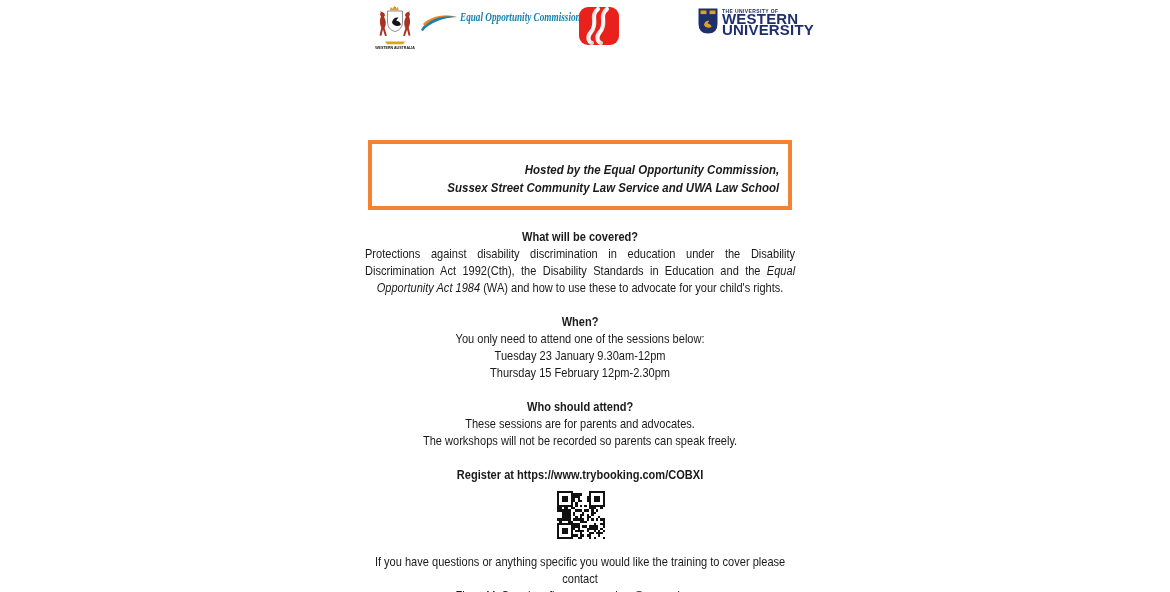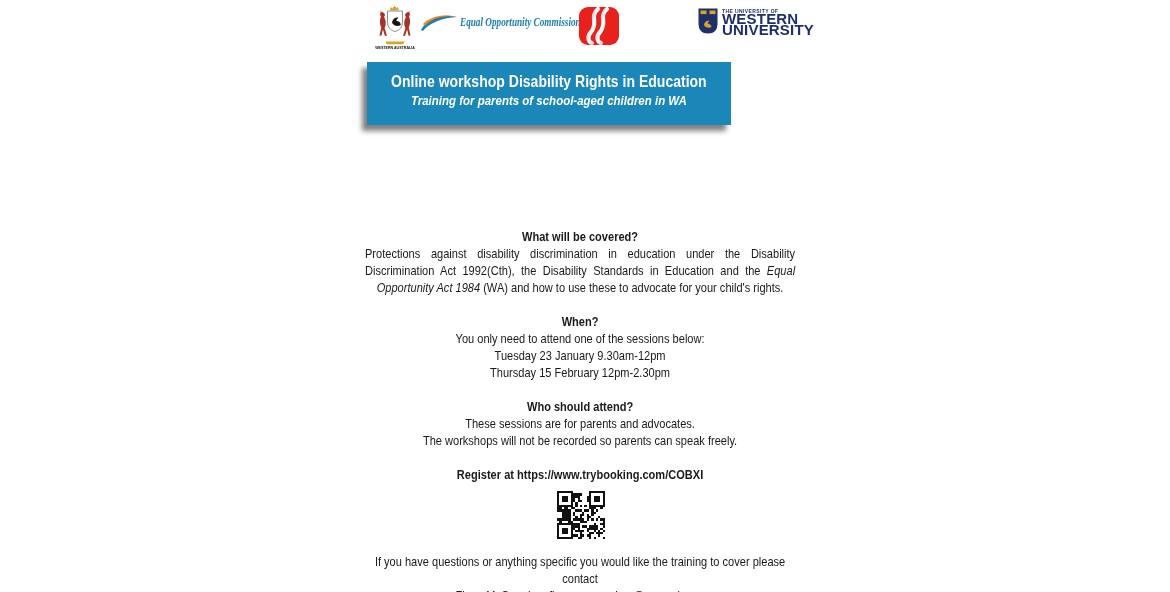--- a/index.html
+++ b/index.html
@@ -5,21 +5,21 @@
   html,body { margin:0; padding:0; background:#ffffff; }
   #page {
     position:relative; width:1170px; height:592px; margin:0 auto;
     background:#ffffff; overflow:hidden;
     font-family:"Liberation Sans", sans-serif; color:#1a1a1a;
   }
   .narrow { transform:scaleX(0.85); transform-origin:0 0; }
 
   
   .wa-logo  { position:absolute; left:372px; top:3px; width:46px; height:48px; }
-  .eoc-logo { position:absolute; left:420px; top:11px; display:flex; align-items:center; }
+  .eoc-logo { position:absolute; left:420px; top:11px; display:flex; }
   .eoc-label {
     font-family:"Liberation Serif", serif; font-style:italic; font-weight:bold;
     color:#1a7fae; font-size:11.5px; white-space:nowrap;
     transform:scaleX(0.8); transform-origin:0 50%; margin-left:2px;
   }
   .ss-logo  { position:absolute; left:578px; top:6px; width:42px; height:40px; }
   .uwa-logo { position:absolute; left:697px; top:7px; display:flex; align-items:flex-start; }
   .uwa-text { color:#1e2f6d; margin-left:3px; padding-top:1px; }
   .uwa-small{ font-size:5px; font-weight:bold; letter-spacing:0.4px; line-height:6px; }
   .uwa-big  { font-size:15px; font-weight:bold; letter-spacing:0.2px; line-height:10.5px; }
@@ -117,27 +117,27 @@
       <path d="M12.5,3.5 h6 v3.6 h-6 z" fill="#d9a41e"></path>
       <path d="M7,18 c0.3,-3 2.5,-4.8 5.5,-4.2 c-1,0.8 -1.6,1.6 -1.8,2.6 c2.4,0.3 3.6,1.6 3.8,3.6 c-3,1.4 -6.2,0.6 -7.5,-2 z" fill="#d9a41e"></path>
     </svg>
     <div class="uwa-text">
       <div class="uwa-small">THE UNIVERSITY OF</div>
       <div class="uwa-big">WESTERN</div>
       <div class="uwa-big">UNIVERSITY</div>
     </div>
   </div>
 
-  <div class="banner">
-    <div class="banner-inner narrow">
-      <div class="banner-title">Online workshop Disability Rights in Education</div>
-      <div class="banner-subtitle">Training for parents of school-aged children in WA</div>
+
+  <div class="hosted">
+    <div class="hosted-inner narrow">
+      <div>Hosted by the Equal Opportunity Commission,</div>
+      <div>Sussex Street Community Law Service and UWA Law School</div>
     </div>
   </div>
-
 
   <div class="body-col narrow">
 
     <div class="heading">What will be covered?</div>
     <p class="para"><span>Protections against disability discrimination in education under the Disability Discrimination Act 1992(Cth), the Disability Standards in Education and the </span><i>Equal Opportunity Act 1984</i><span> (WA) and how to use these to advocate for your child's rights.</span></p>
 
     <div class="gap"></div>
 
     <div class="heading">When?</div>
     <div>You only need to attend one of the sessions below:</div>

